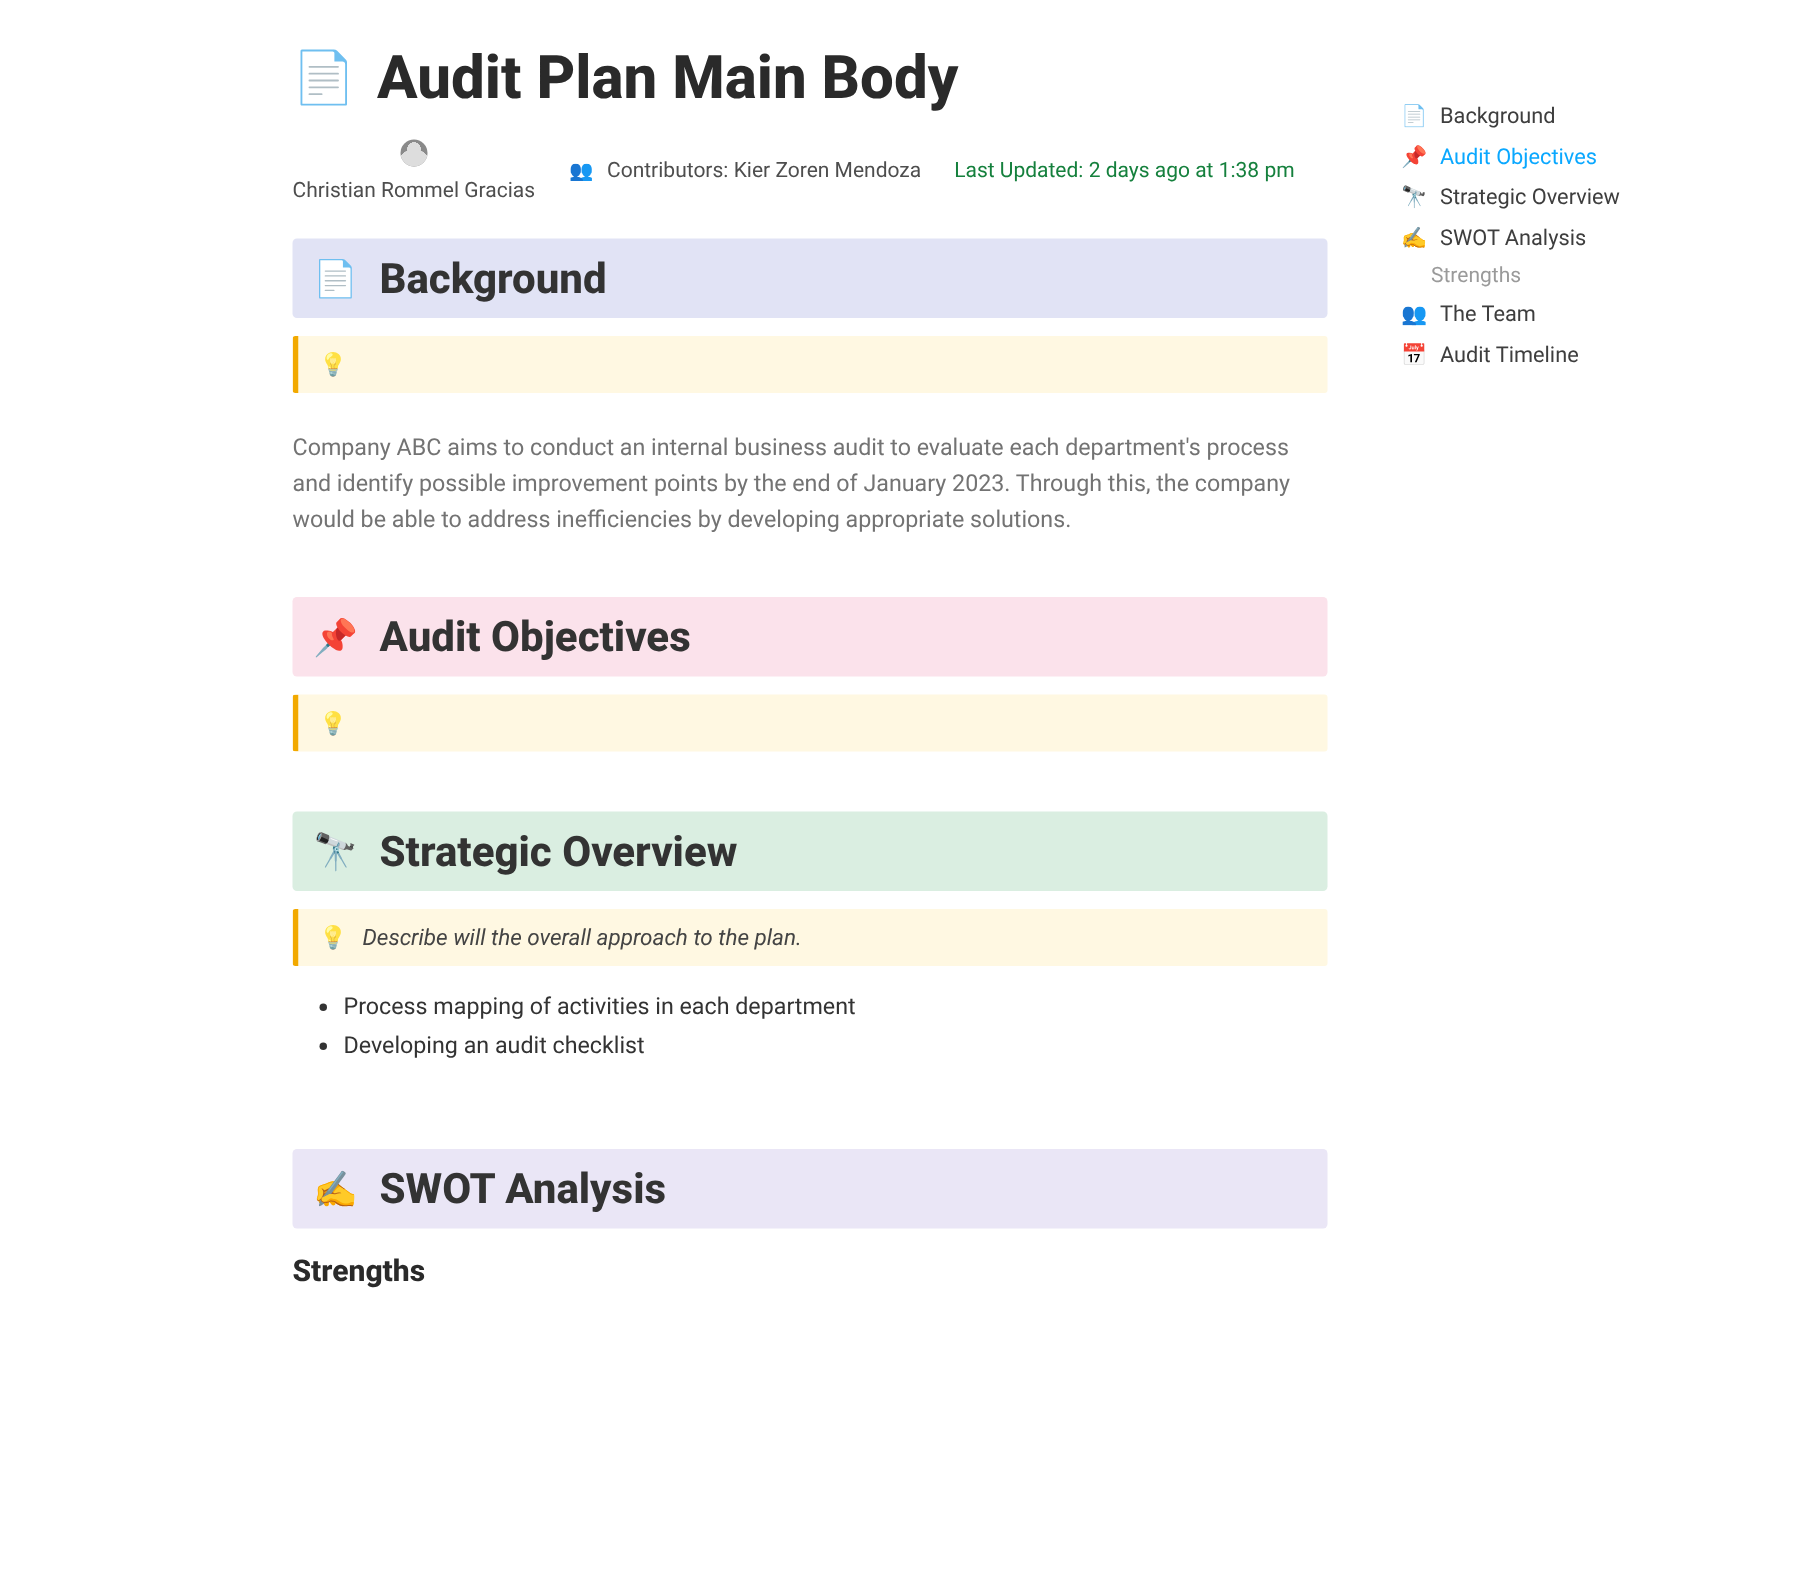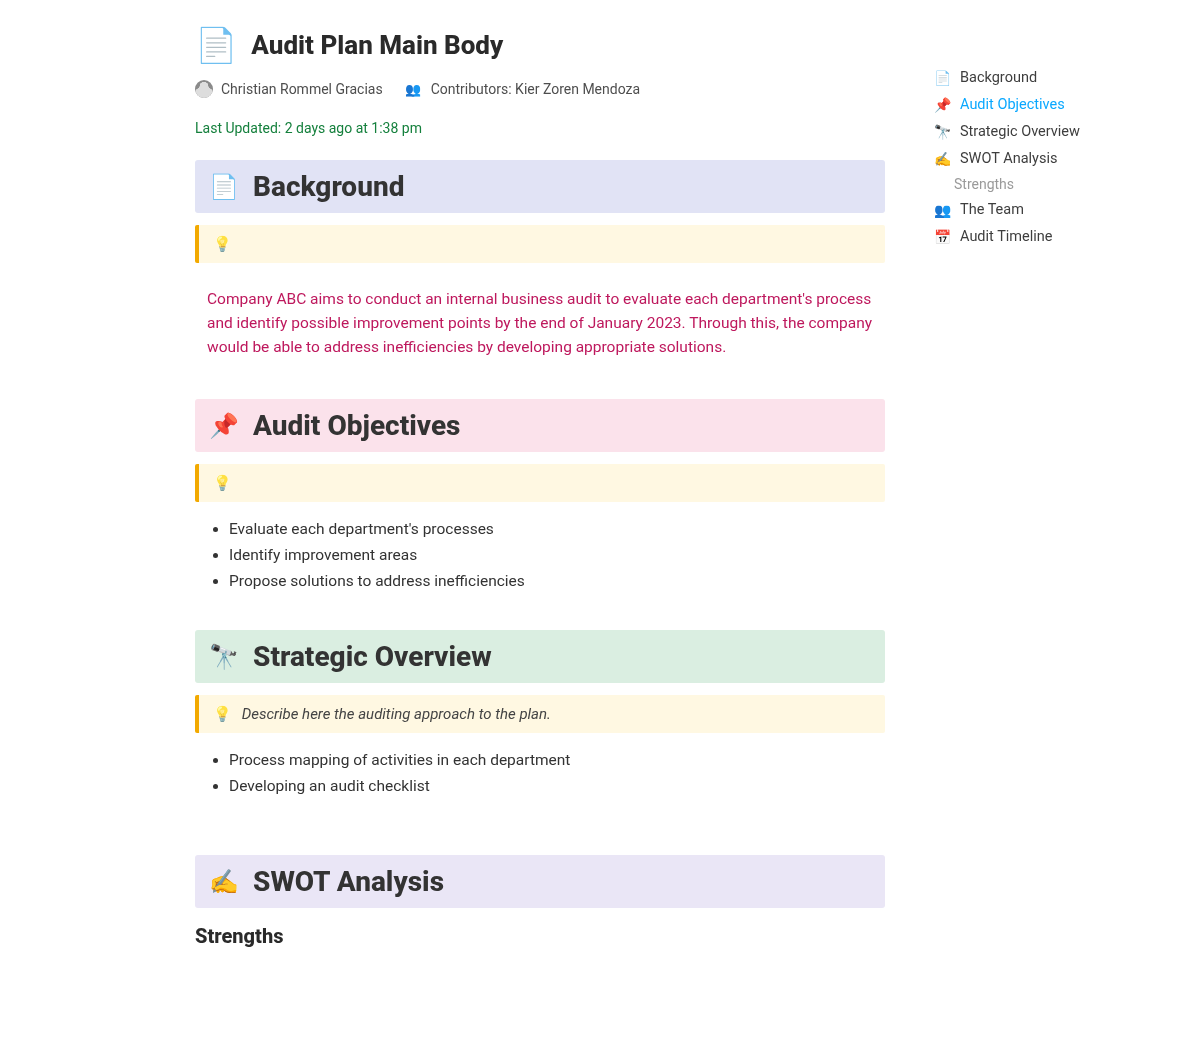--- a/index.html
+++ b/index.html
@@ -22,34 +22,34 @@
     display: flex;
     align-items: center;
     gap: 14px;
     margin-bottom: 18px;
   }
   .page-title .icon {
     font-size: 34px;
     line-height: 1;
   }
   .page-title h1 {
-    font-size: 26px;
+    font-size: 40px;
     font-weight: 800;
     color: #2a2a2a;
   }
   .meta {
     display: flex;
     align-items: center;
     gap: 22px;
     font-size: 14px;
     color: #4e4e4e;
     margin-bottom: 24px;
     flex-wrap: wrap;
   }
-  .meta .author { display:flex; align-items:center; gap:8px; }
+  .meta .author { display:flex; align-items:center; gap:8px;flex-direction:column; }
   .avatar {
     width: 18px; height: 18px; border-radius: 50%;
     background: #8a8a8a; display:inline-block;
     position:relative; overflow:hidden;
   }
   .avatar::after{
     content:""; position:absolute; inset:0;
     background: radial-gradient(circle at 50% 35%, #ddd 0 30%, transparent 31%),
                 radial-gradient(circle at 50% 95%, #ddd 0 55%, transparent 56%);
   }
@@ -85,22 +85,21 @@
     font-style: italic;
     color: #444;
     font-size: 15px;
     border-radius: 2px;
   }
   .callout .bulb { font-style: normal; opacity:.7;}
   .body-text {
     margin-top: 24px;
     font-size: 15.5px;
     line-height: 1.55;
-    color: #be185d;
-    margin-left: 12px;
+    color: #737373;
   }
   ul.list {
     margin-top: 18px;
     padding-left: 34px;
     font-size: 15.5px;
     color:#333;
   }
   ul.list li { margin: 8px 0; }
   .subheading {
     margin-top: 16px;
@@ -169,33 +168,28 @@
   </div>
   <p class="body-text">Company ABC aims to conduct an internal business audit to evaluate each department's process and identify possible improvement points by the end of January 2023. Through this, the company would be able to address inefficiencies by developing appropriate solutions.</p>
 
   <div class="section-header bg-pink">
     <span class="sicon">📌</span>
     <h2>Audit Objectives</h2>
   </div>
   <div class="callout">
     <span class="bulb">💡</span>
   </div>
-  <ul class="list">
-    <li>Evaluate each department's processes</li>
-    <li>Identify improvement areas</li>
-    <li>Propose solutions to address inefficiencies</li>
-  </ul>
 
   <div class="section-header bg-mint">
     <span class="sicon">🔭</span>
     <h2>Strategic Overview</h2>
   </div>
   <div class="callout">
     <span class="bulb">💡</span>
-    <span>Describe here the auditing approach to the plan.</span>
+    <span>Describe will the overall approach to the plan.</span>
   </div>
   <ul class="list">
     <li>Process mapping of activities in each department</li>
     <li>Developing an audit checklist</li>
   </ul>
 
   <div class="section-header bg-lilac" style="margin-top:60px">
     <span class="sicon">✍️</span>
     <h2>SWOT Analysis</h2>
   </div>

